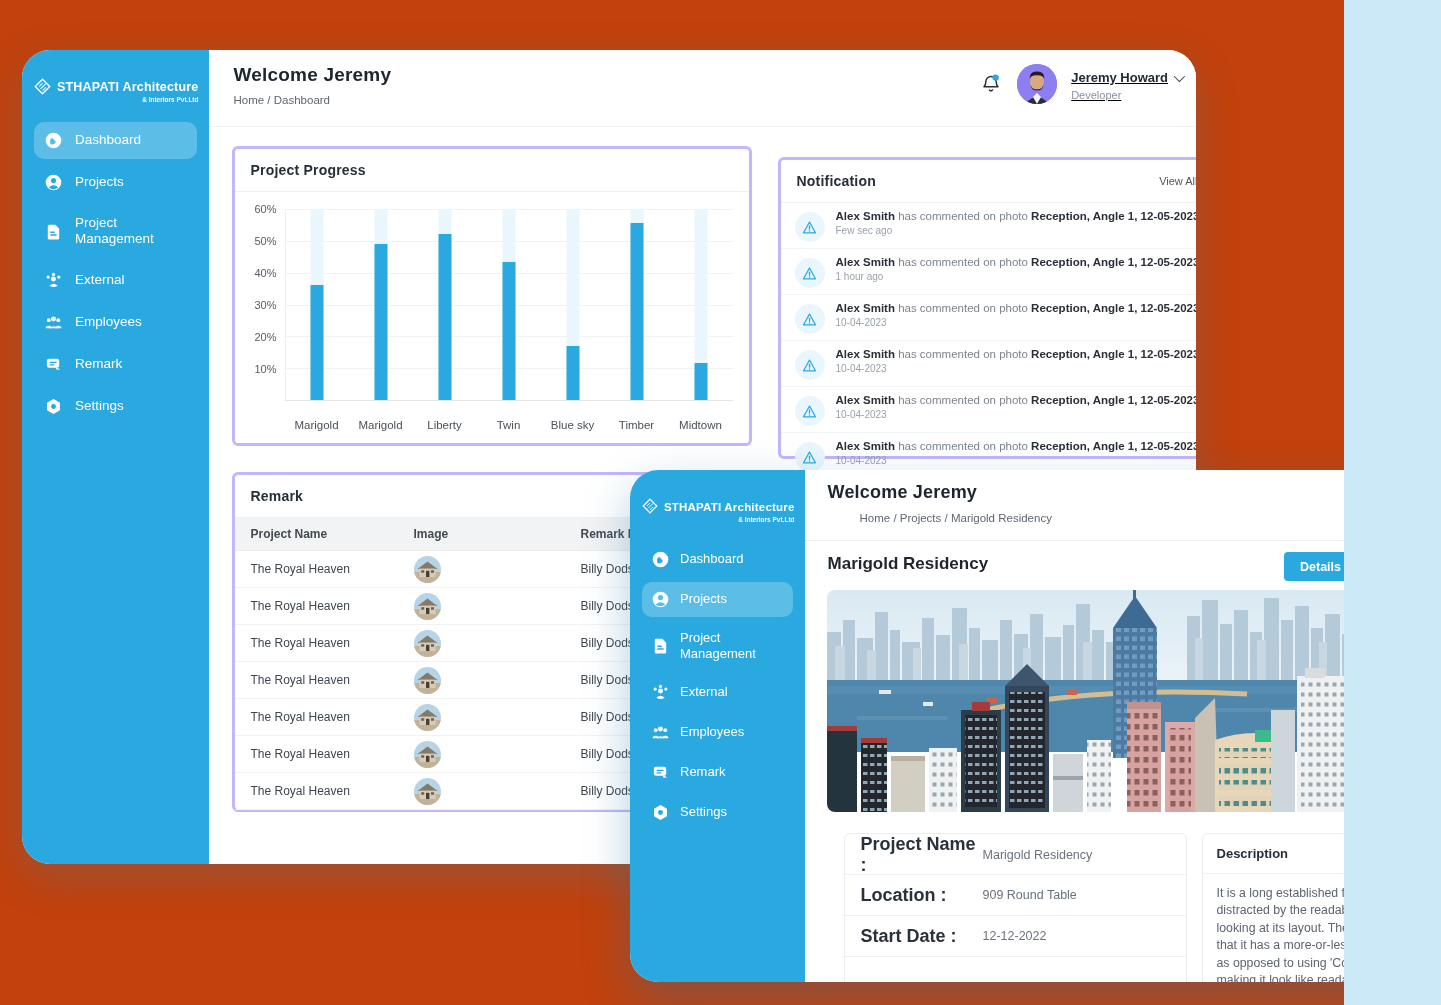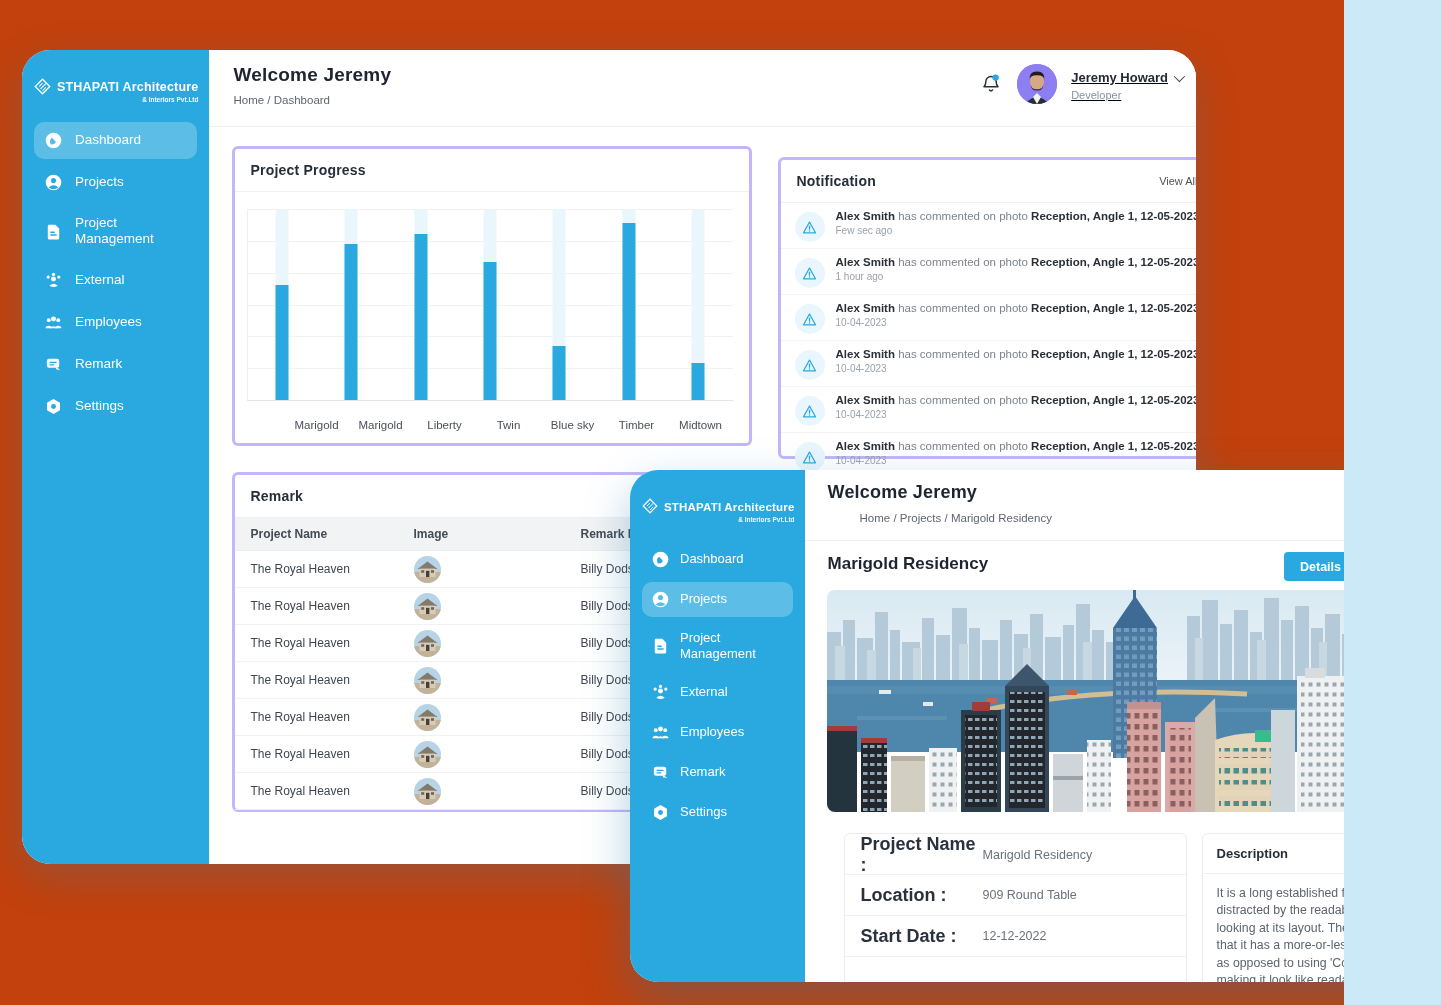--- a/index.html
+++ b/index.html
@@ -220,20 +220,28 @@
             <div class="urole">Developer</div>
           </span>
         </div>
       </div>
 
       <div class="card chart-card">
         <div class="card-head">
           <span class="card-title">Project Progress</span>
         </div>
         <div class="chart-body">
+          <div class="yaxis">
+              <div class="ytick" style="top: calc(0% - 6px);">60%</div>
+              <div class="ytick" style="top: calc(16.6667% - 6px);">50%</div>
+              <div class="ytick" style="top: calc(33.3333% - 6px);">40%</div>
+              <div class="ytick" style="top: calc(50% - 6px);">30%</div>
+              <div class="ytick" style="top: calc(66.6667% - 6px);">20%</div>
+              <div class="ytick" style="top: calc(83.3333% - 6px);">10%</div>
+            </div>
           <div class="plot">
               <div class="gridline" style="top: 0%;"></div>
               <div class="gridline" style="top: 16.6667%;"></div>
               <div class="gridline" style="top: 33.3333%;"></div>
               <div class="gridline" style="top: 50%;"></div>
               <div class="gridline" style="top: 66.6667%;"></div>
               <div class="gridline" style="top: 83.3333%;"></div>
               <div class="col">
                 <div class="track" style="background: rgb(233, 246, 252);"></div>
                 <div class="bar" style="height: 60%; background: rgb(42, 169, 224);"></div>

